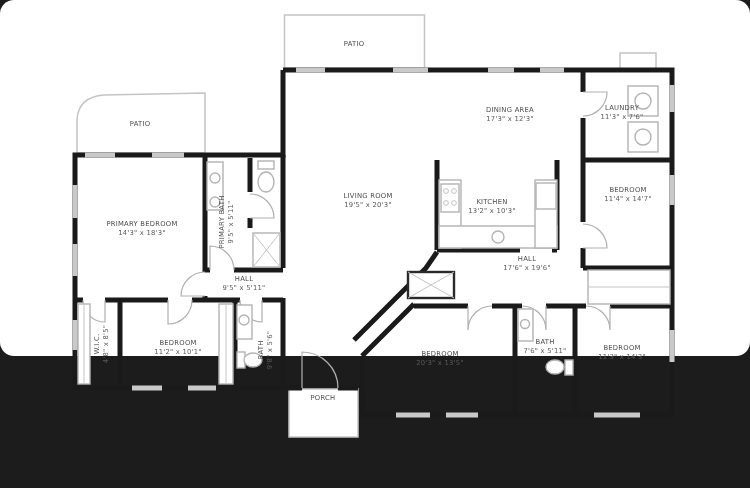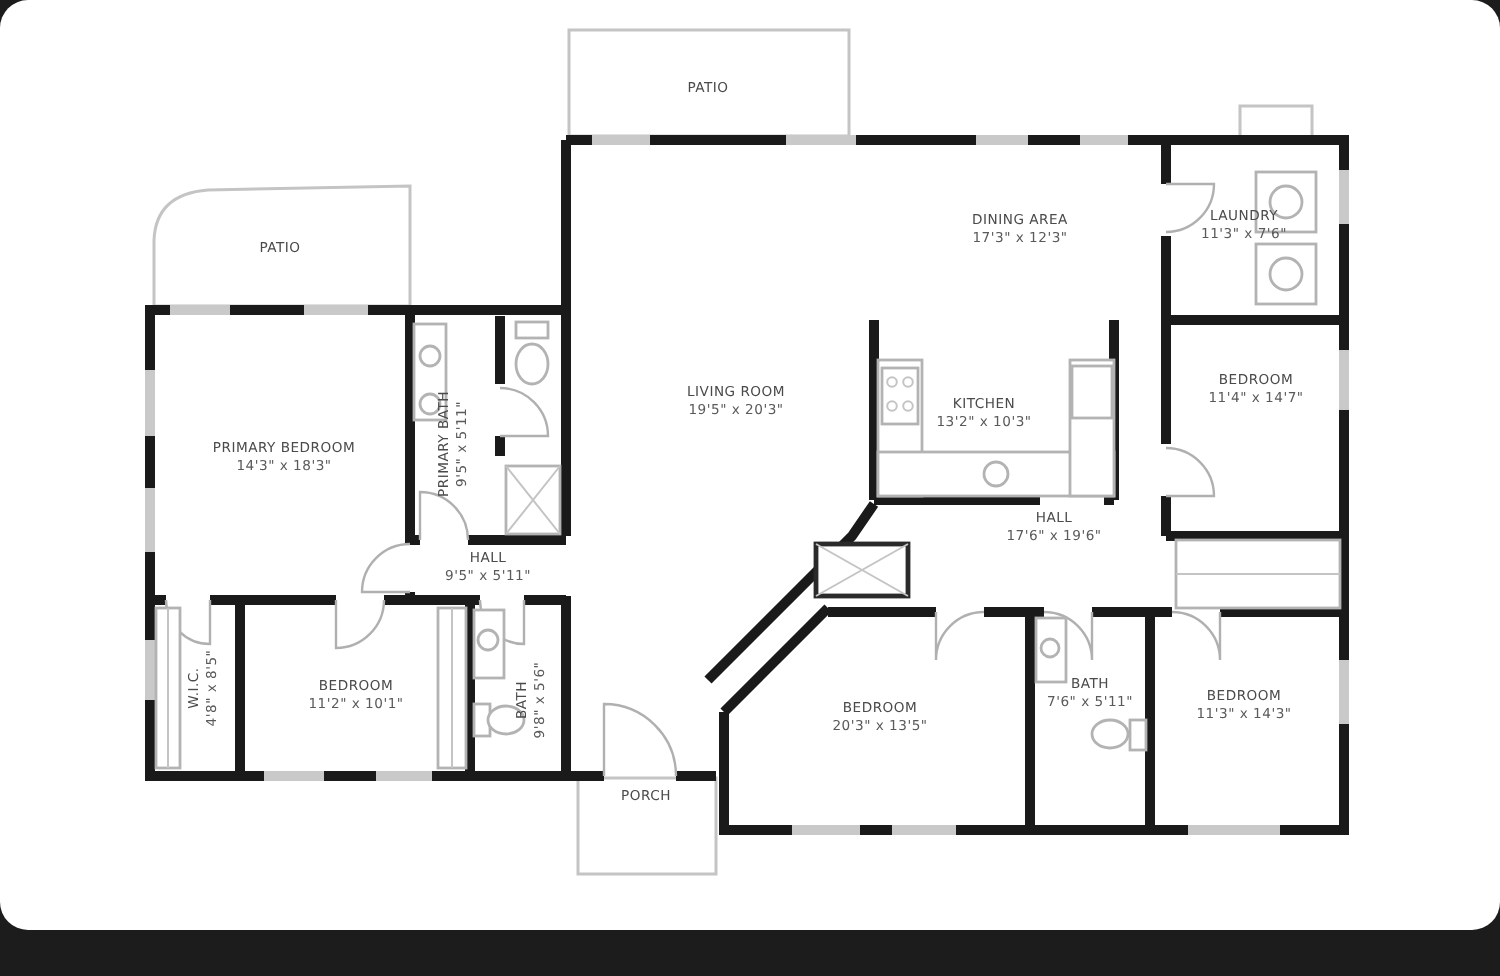--- a/index.html
+++ b/index.html
@@ -4,21 +4,21 @@
 <style>
   html,body{margin:0;padding:0;}
   body{
     width:750px;height:488px;
     background:#1c1c1c;
     font-family:"DejaVu Sans", sans-serif;
     overflow:hidden;
   }
   .canvas{
     position:absolute;inset:0;
-    width:750px;height:465px;
+    width:750px;height:356px;
     background:#ffffff;
     border-radius:14px;
   }
   svg{display:block;}
   text.room-name, text.room-dims{
     fill:#4a4a4a;
     font-size:6.8px;
     letter-spacing:.25px;
     text-anchor:middle;
   }

